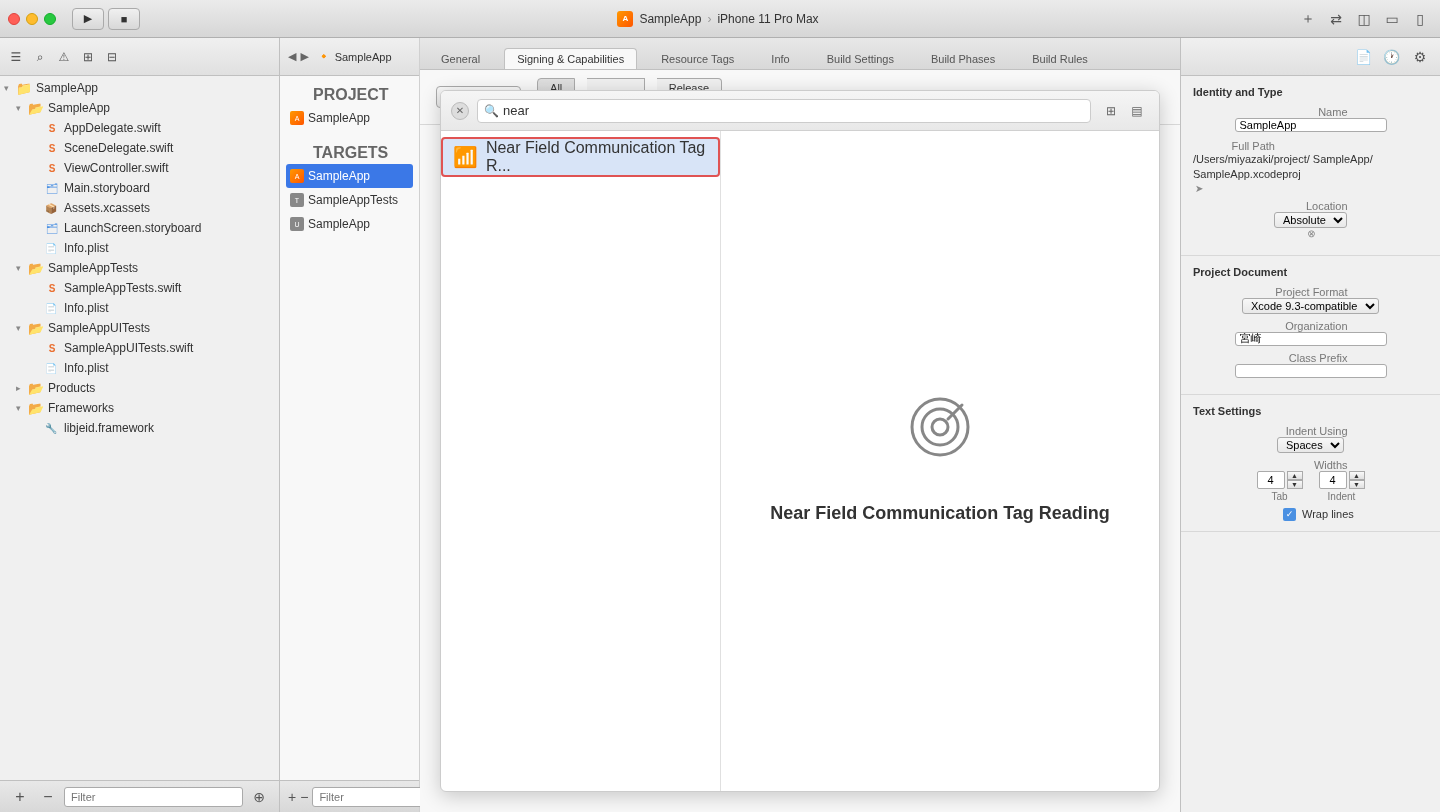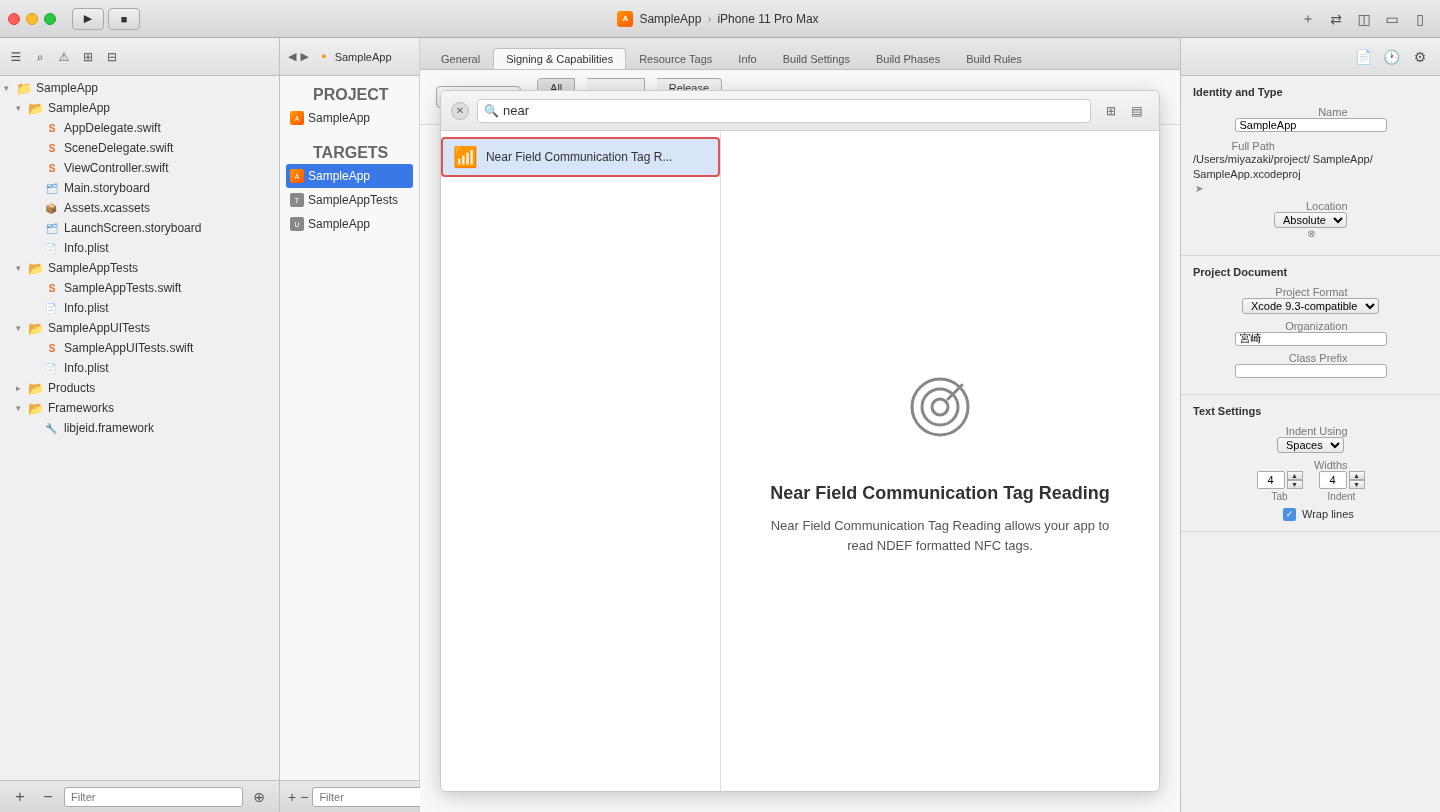--- a/index.html
+++ b/index.html
@@ -76,21 +76,21 @@
     .content-area { flex: 1; display: flex; flex-direction: column; background: #f8f8f8; }
 
     
     .tabs-bar {
       height: 32px;
       background: linear-gradient(to bottom, #e8e8e8, #d8d8d8);
       border-bottom: 1px solid #c0c0c0;
       display: flex;
       align-items: flex-end;
       padding: 0 8px;
-      gap: 0;
+      gap: 11px;
     }
     .tab { padding: 4px 12px; font-size: 11px; cursor: pointer; border: 1px solid transparent; border-bottom: none; border-radius: 4px 4px 0 0; color: #555; }
     .tab.active { background: #f8f8f8; border-color: #c0c0c0; border-bottom-color: #f8f8f8; color: #333; font-weight: 500; }
 
     
     .main-panel { flex: 1; display: flex; flex-direction: column; position: relative; overflow: hidden; }
 
     
     .signing-section { padding: 20px 30px; }
     .section-header { display: flex; align-items: center; gap: 4px; margin-bottom: 16px; }
@@ -130,21 +130,21 @@
     .popup-search-wrap { flex: 1; display: flex; align-items: center; background: white; border: 1px solid #ccc; border-radius: 4px; padding: 0 6px; height: 24px; gap: 4px; }
     .popup-search-icon { color: #888; font-size: 12px; }
     .popup-search-input { border: none; outline: none; font-size: 13px; flex: 1; color: #333; }
     .popup-view-btns { display: flex; gap: 2px; }
     .popup-view-btn { width: 24px; height: 22px; display: flex; align-items: center; justify-content: center; font-size: 12px; color: #666; cursor: pointer; }
     .popup-content { flex: 1; display: flex; overflow: hidden; }
     .popup-list { width: 280px; border-right: 1px solid #e0e0e0; overflow-y: auto; padding: 6px 0; }
     .popup-list-item { display: flex; align-items: center; height: 40px; padding: 0 10px; gap: 8px; cursor: pointer; border: 2px solid transparent; }
     .popup-list-item.selected { background: #d8e4f7; border: 2px solid #e05353; border-radius: 4px; }
     .nfc-icon { font-size: 20px; color: #555; }
-    .popup-list-item-text { font-size: 12px; color: #333; }
+    .popup-list-item-text { font-size: 16px; color: #333; }
     .popup-detail { flex: 1; display: flex; flex-direction: column; align-items: center; justify-content: center; padding: 30px; }
     .popup-detail-icon { font-size: 72px; color: #888; margin-bottom: 20px; }
     .popup-detail-title { font-size: 18px; font-weight: 600; color: #333; margin-bottom: 12px; text-align: center; }
     .popup-detail-desc { font-size: 13px; color: #555; text-align: center; line-height: 1.5; max-width: 360px; }
 
     
     .right-panel {
       width: 260px;
       min-width: 260px;
       background: #f0f0f0;
@@ -453,21 +453,20 @@
               <svg width="80" height="80" viewBox="0 0 80 80" fill="none" xmlns="http://www.w3.org/2000/svg">
                 <g opacity="0.7">
                   <ellipse cx="40" cy="40" rx="8" ry="8" stroke="#555" stroke-width="3" fill="none"></ellipse>
                   <ellipse cx="40" cy="40" rx="18" ry="18" stroke="#555" stroke-width="3" fill="none"></ellipse>
                   <ellipse cx="40" cy="40" rx="28" ry="28" stroke="#555" stroke-width="3" fill="none"></ellipse>
                   <line x1="48" y1="32" x2="62" y2="18" stroke="#555" stroke-width="3" stroke-linecap="round"></line>
                 </g>
               </svg>
             </div>
             <div class="popup-detail-title">Near Field Communication Tag Reading</div>
-            <div class="popup-detail-desc">Near Field Communication Tag Reading allows your app to read NDEF formatted NFC tags.</div>
           </div>
         </div>
       </div>
     </div>
   </div>
 
   <div class="right-panel">
     <div class="right-toolbar">
       <div class="icon-btn">📄</div>
       <div class="icon-btn">🕐</div>

